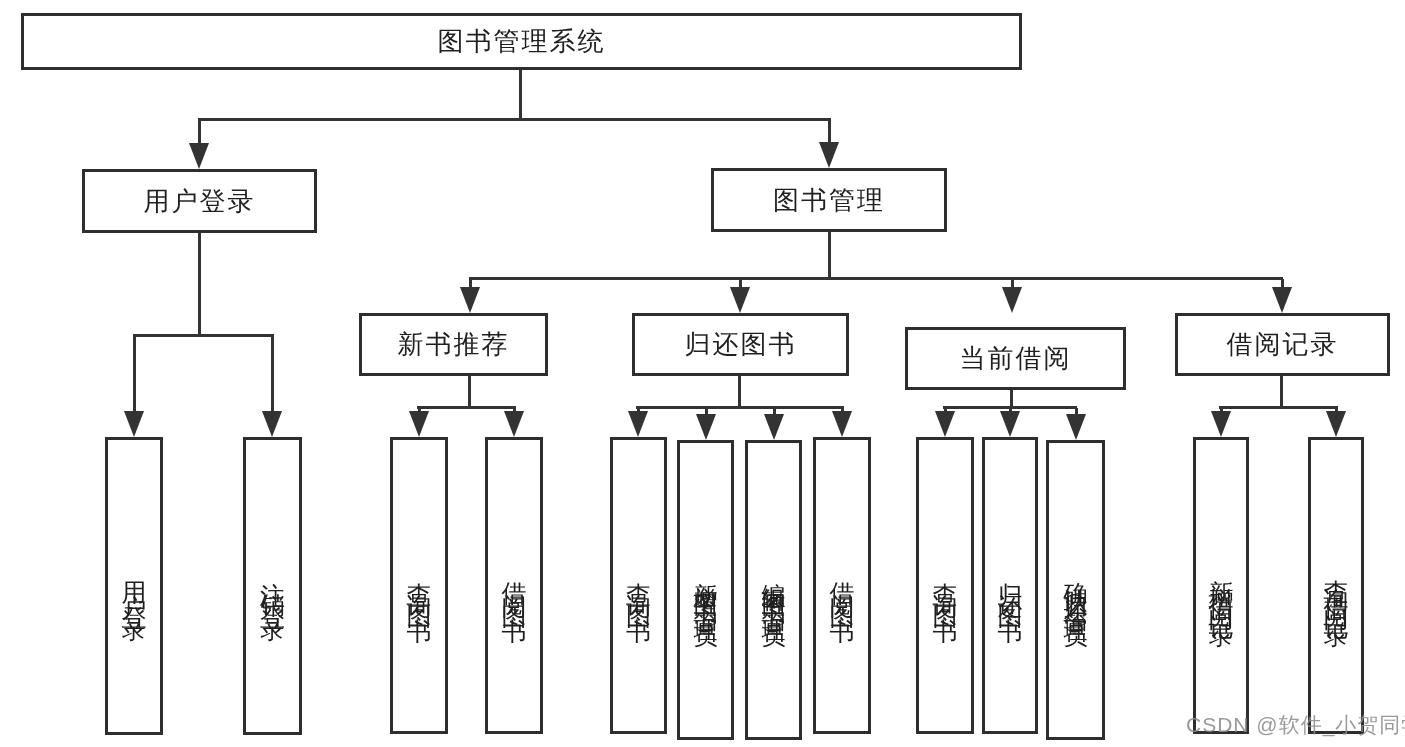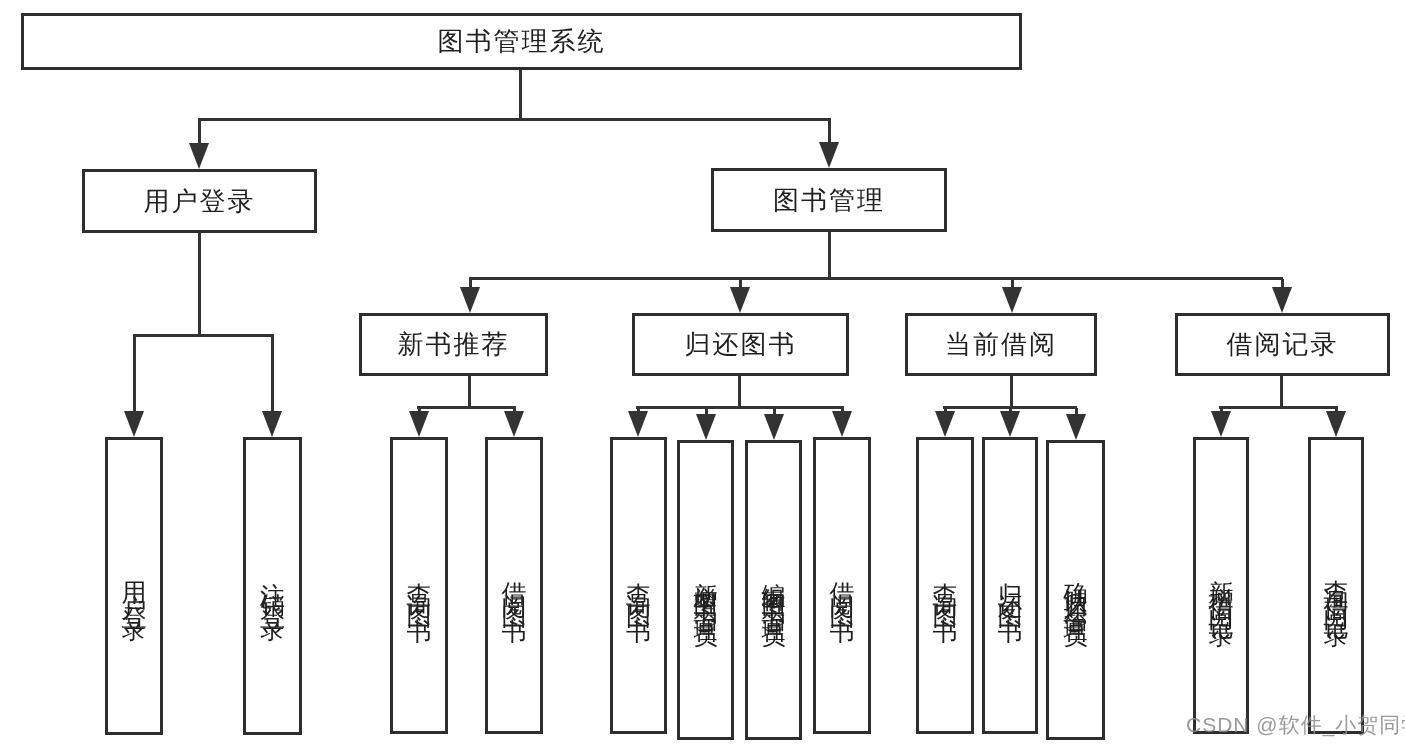--- a/index.html
+++ b/index.html
@@ -182,21 +182,21 @@
   <div class="node" style="left:711px; top:168px; width:236px; height:64px;font-family:Liberation Mono, monospace;">
     <span>图书管理</span>
   </div>
 
   <div class="node" style="left:359px; top:313px; width:189px; height:63px;">
     <span>新书推荐</span>
   </div>
   <div class="node" style="left:632px; top:313px; width:217px; height:63px;">
     <span>归还图书</span>
   </div>
-  <div class="node" style="left:905px; top:313px; width:192px; height:63px;">
+  <div class="node" style="left:905px; top:327px; width:221px; height:63px;">
     <span>当前借阅</span>
   </div>
   <div class="node" style="left:1175px; top:313px; width:215px; height:63px;">
     <span>借阅记录</span>
   </div>
 
   <div class="vnode" style="left:105px; top:437px; width:58px; height:298px;">
     <span class="vtext">用户登录</span>
   </div>
   <div class="vnode" style="left:243px; top:437px; width:59px; height:298px;">

